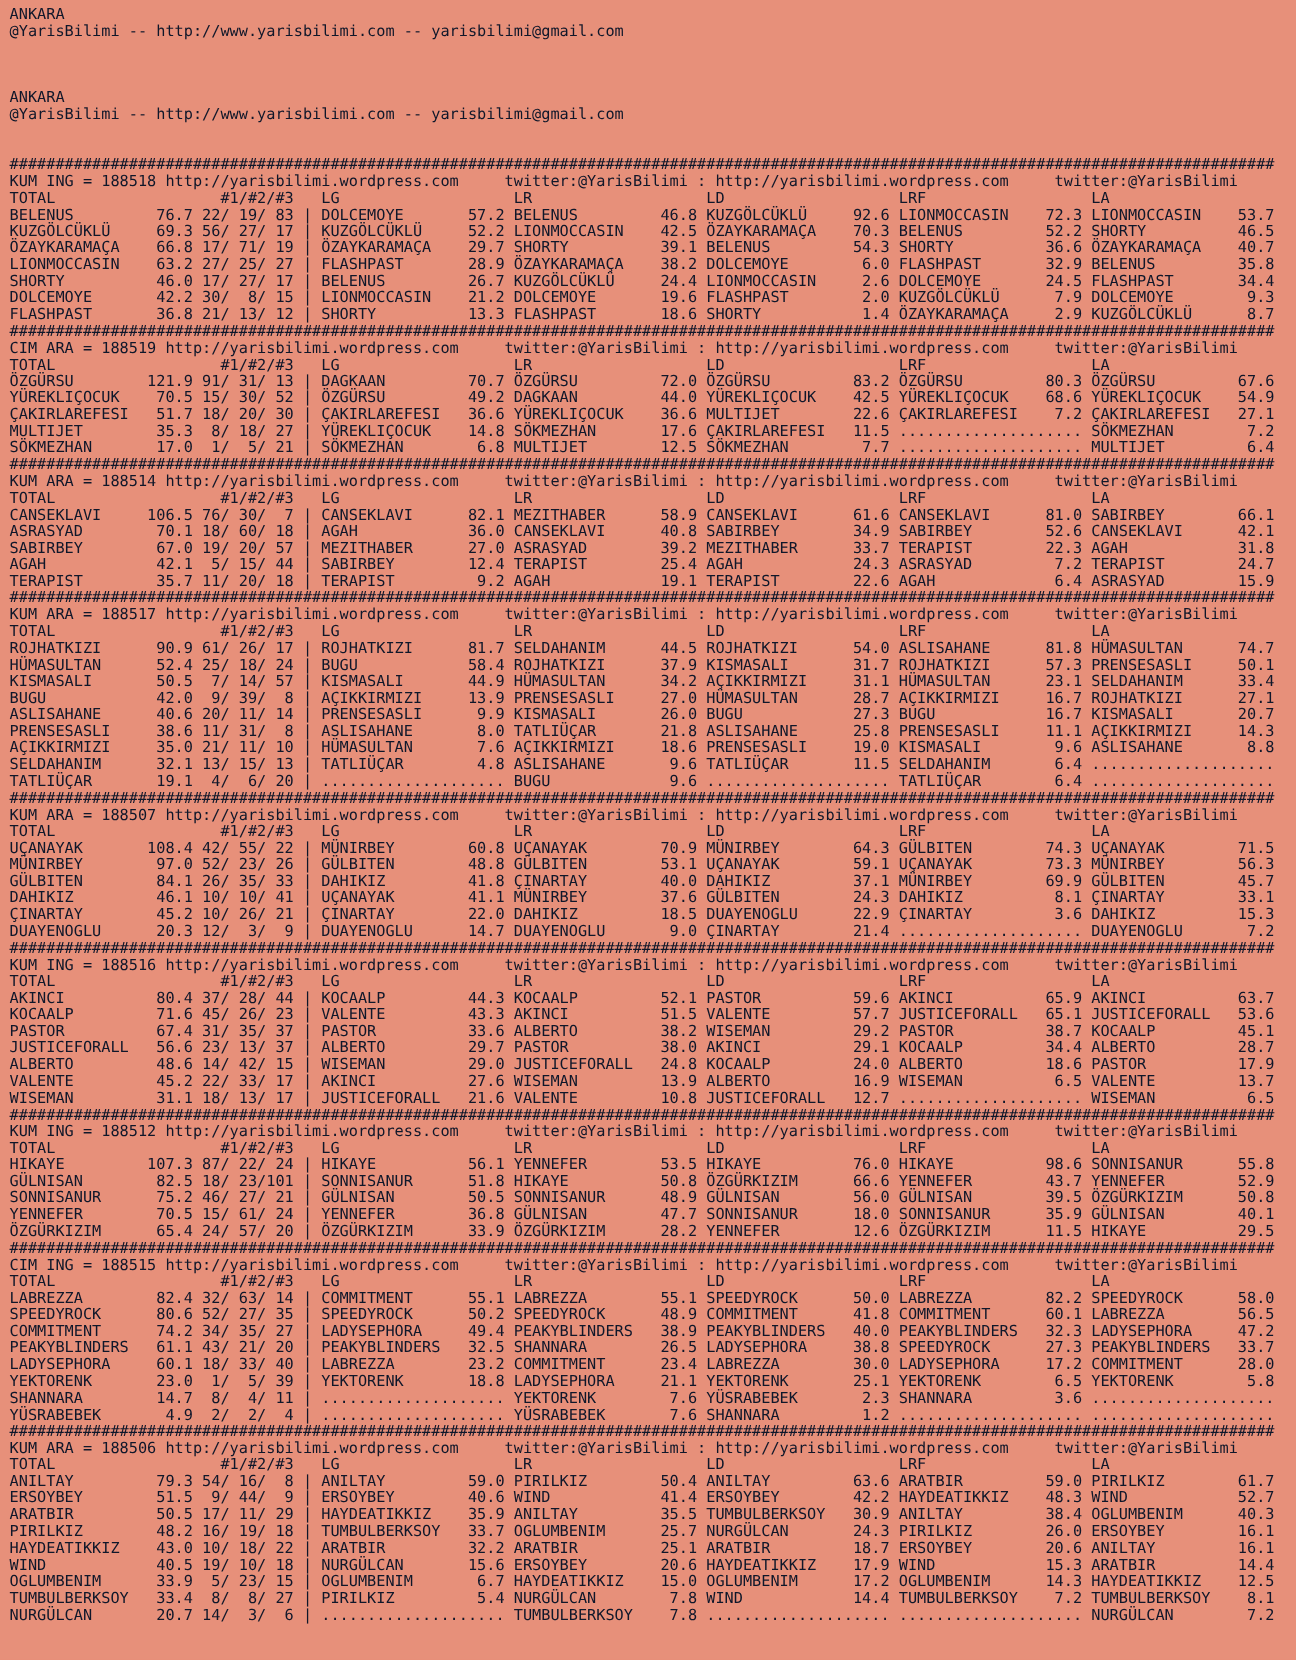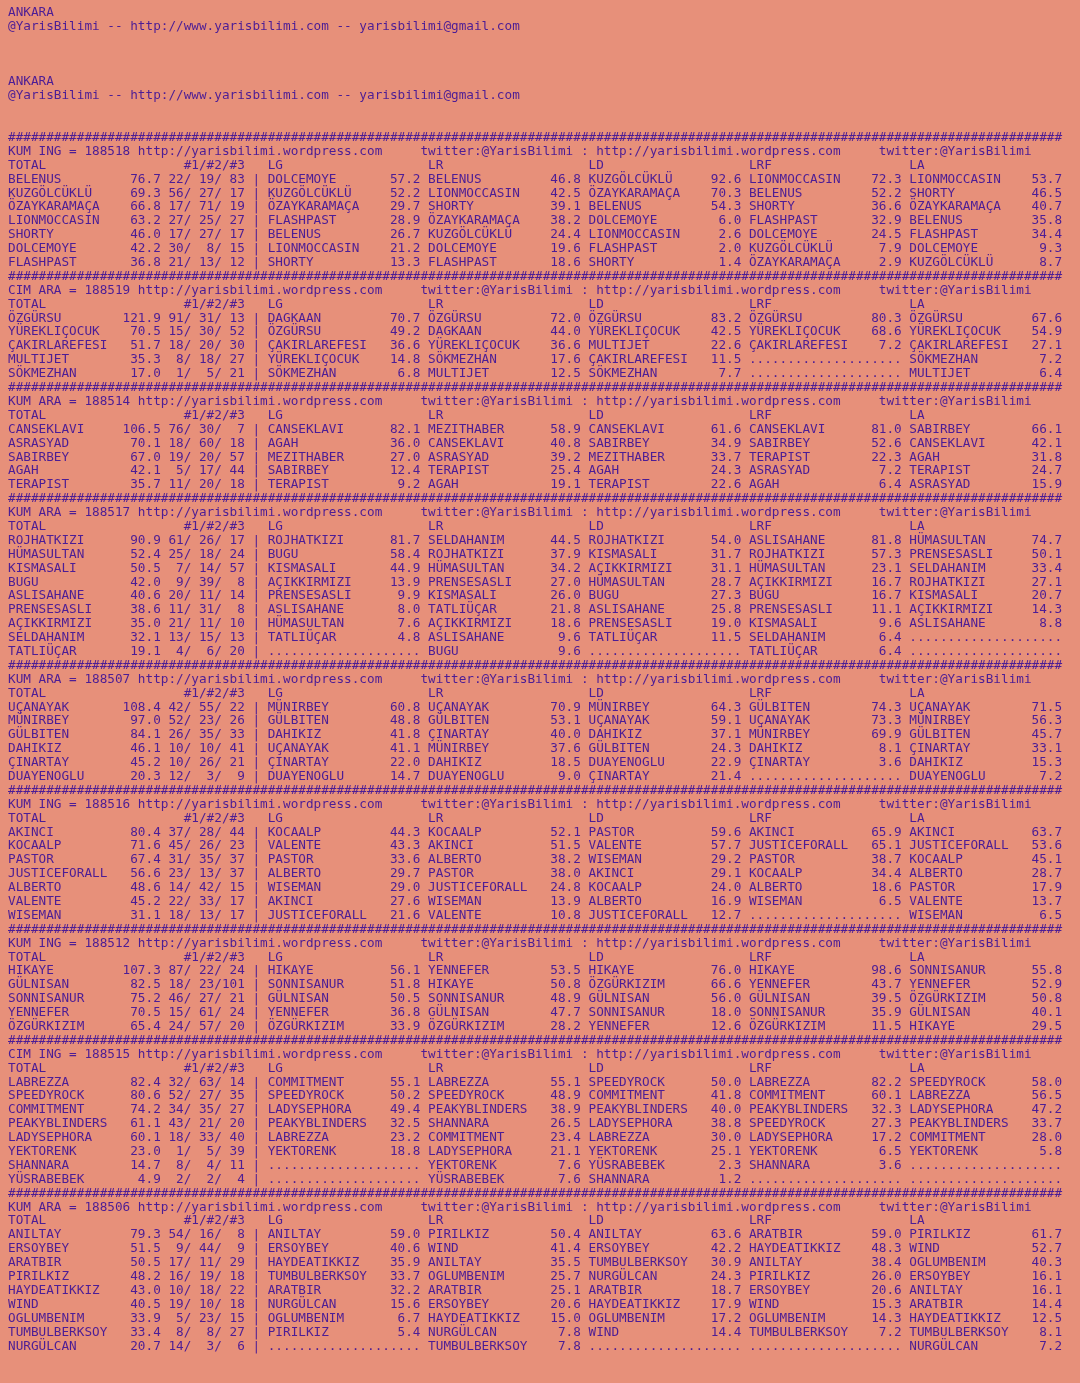--- a/index.html
+++ b/index.html
@@ -1,18 +1,18 @@
 <!DOCTYPE html>
 <html><head>
 <meta charset="utf-8">
 <style>
   html,body{margin:0;padding:0;background:#e7907a;}
   .screen{
     width:1080px;height:1383px;box-sizing:border-box;
-    background:#e7907a;color:#4c1d95;
+    background:#e7907a;color:#0f172a;
     font-family:"DejaVu Sans Mono",monospace;
     font-size:12.7px;line-height:13.9px;
     padding:5px 0 0 8px;overflow:hidden;
   }
   .line{white-space:pre;height:13.9px;}
 </style>
 </head>
 <body>
 
 <div class="screen">
@@ -43,21 +43,21 @@
       <div class="line">YÜREKLIÇOCUK    70.5 15/ 30/ 52 | ÖZGÜRSU         49.2 DAGKAAN         44.0 YÜREKLIÇOCUK    42.5 YÜREKLIÇOCUK    68.6 YÜREKLIÇOCUK    54.9</div>
       <div class="line">ÇAKIRLAREFESI   51.7 18/ 20/ 30 | ÇAKIRLAREFESI   36.6 YÜREKLIÇOCUK    36.6 MULTIJET        22.6 ÇAKIRLAREFESI    7.2 ÇAKIRLAREFESI   27.1</div>
       <div class="line">MULTIJET        35.3  8/ 18/ 27 | YÜREKLIÇOCUK    14.8 SÖKMEZHAN       17.6 ÇAKIRLAREFESI   11.5 .................... SÖKMEZHAN        7.2</div>
       <div class="line">SÖKMEZHAN       17.0  1/  5/ 21 | SÖKMEZHAN        6.8 MULTIJET        12.5 SÖKMEZHAN        7.7 .................... MULTIJET         6.4</div>
       <div class="line">##########################################################################################################################################</div>
       <div class="line">KUM ARA = 188514 http://yarisbilimi.wordpress.com     twitter:@YarisBilimi : http://yarisbilimi.wordpress.com     twitter:@YarisBilimi</div>
       <div class="line">TOTAL                  #1/#2/#3   LG                   LR                   LD                   LRF                  LA                  </div>
       <div class="line">CANSEKLAVI     106.5 76/ 30/  7 | CANSEKLAVI      82.1 MEZITHABER      58.9 CANSEKLAVI      61.6 CANSEKLAVI      81.0 SABIRBEY        66.1</div>
       <div class="line">ASRASYAD        70.1 18/ 60/ 18 | AGAH            36.0 CANSEKLAVI      40.8 SABIRBEY        34.9 SABIRBEY        52.6 CANSEKLAVI      42.1</div>
       <div class="line">SABIRBEY        67.0 19/ 20/ 57 | MEZITHABER      27.0 ASRASYAD        39.2 MEZITHABER      33.7 TERAPIST        22.3 AGAH            31.8</div>
-      <div class="line">AGAH            42.1  5/ 17/ 44 | SABIRBEY        12.4 TERAPIST        25.4 AGAH            24.3 ASRASYAD         7.2 TERAPIST        24.7</div>
+      <div class="line">AGAH            42.1  5/ 15/ 44 | SABIRBEY        12.4 TERAPIST        25.4 AGAH            24.3 ASRASYAD         7.2 TERAPIST        24.7</div>
       <div class="line">TERAPIST        35.7 11/ 20/ 18 | TERAPIST         9.2 AGAH            19.1 TERAPIST        22.6 AGAH             6.4 ASRASYAD        15.9</div>
       <div class="line">##########################################################################################################################################</div>
       <div class="line">KUM ARA = 188517 http://yarisbilimi.wordpress.com     twitter:@YarisBilimi : http://yarisbilimi.wordpress.com     twitter:@YarisBilimi</div>
       <div class="line">TOTAL                  #1/#2/#3   LG                   LR                   LD                   LRF                  LA                  </div>
       <div class="line">ROJHATKIZI      90.9 61/ 26/ 17 | ROJHATKIZI      81.7 SELDAHANIM      44.5 ROJHATKIZI      54.0 ASLISAHANE      81.8 HÜMASULTAN      74.7</div>
       <div class="line">HÜMASULTAN      52.4 25/ 18/ 24 | BUGU            58.4 ROJHATKIZI      37.9 KISMASALI       31.7 ROJHATKIZI      57.3 PRENSESASLI     50.1</div>
       <div class="line">KISMASALI       50.5  7/ 14/ 57 | KISMASALI       44.9 HÜMASULTAN      34.2 AÇIKKIRMIZI     31.1 HÜMASULTAN      23.1 SELDAHANIM      33.4</div>
       <div class="line">BUGU            42.0  9/ 39/  8 | AÇIKKIRMIZI     13.9 PRENSESASLI     27.0 HÜMASULTAN      28.7 AÇIKKIRMIZI     16.7 ROJHATKIZI      27.1</div>
       <div class="line">ASLISAHANE      40.6 20/ 11/ 14 | PRENSESASLI      9.9 KISMASALI       26.0 BUGU            27.3 BUGU            16.7 KISMASALI       20.7</div>
       <div class="line">PRENSESASLI     38.6 11/ 31/  8 | ASLISAHANE       8.0 TATLIÜÇAR       21.8 ASLISAHANE      25.8 PRENSESASLI     11.1 AÇIKKIRMIZI     14.3</div>

